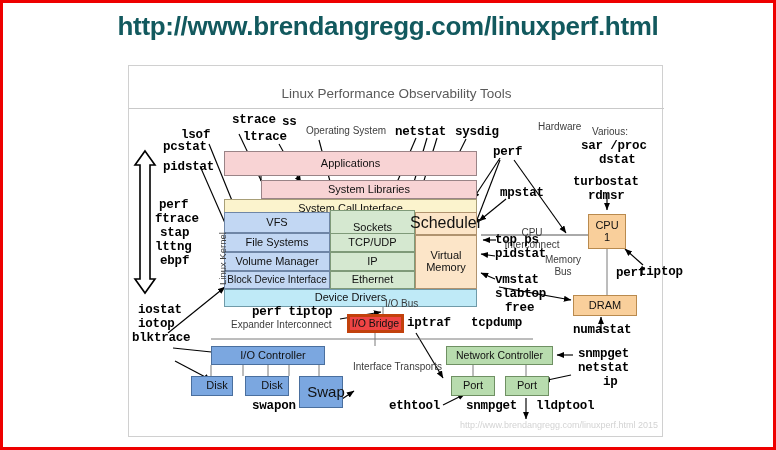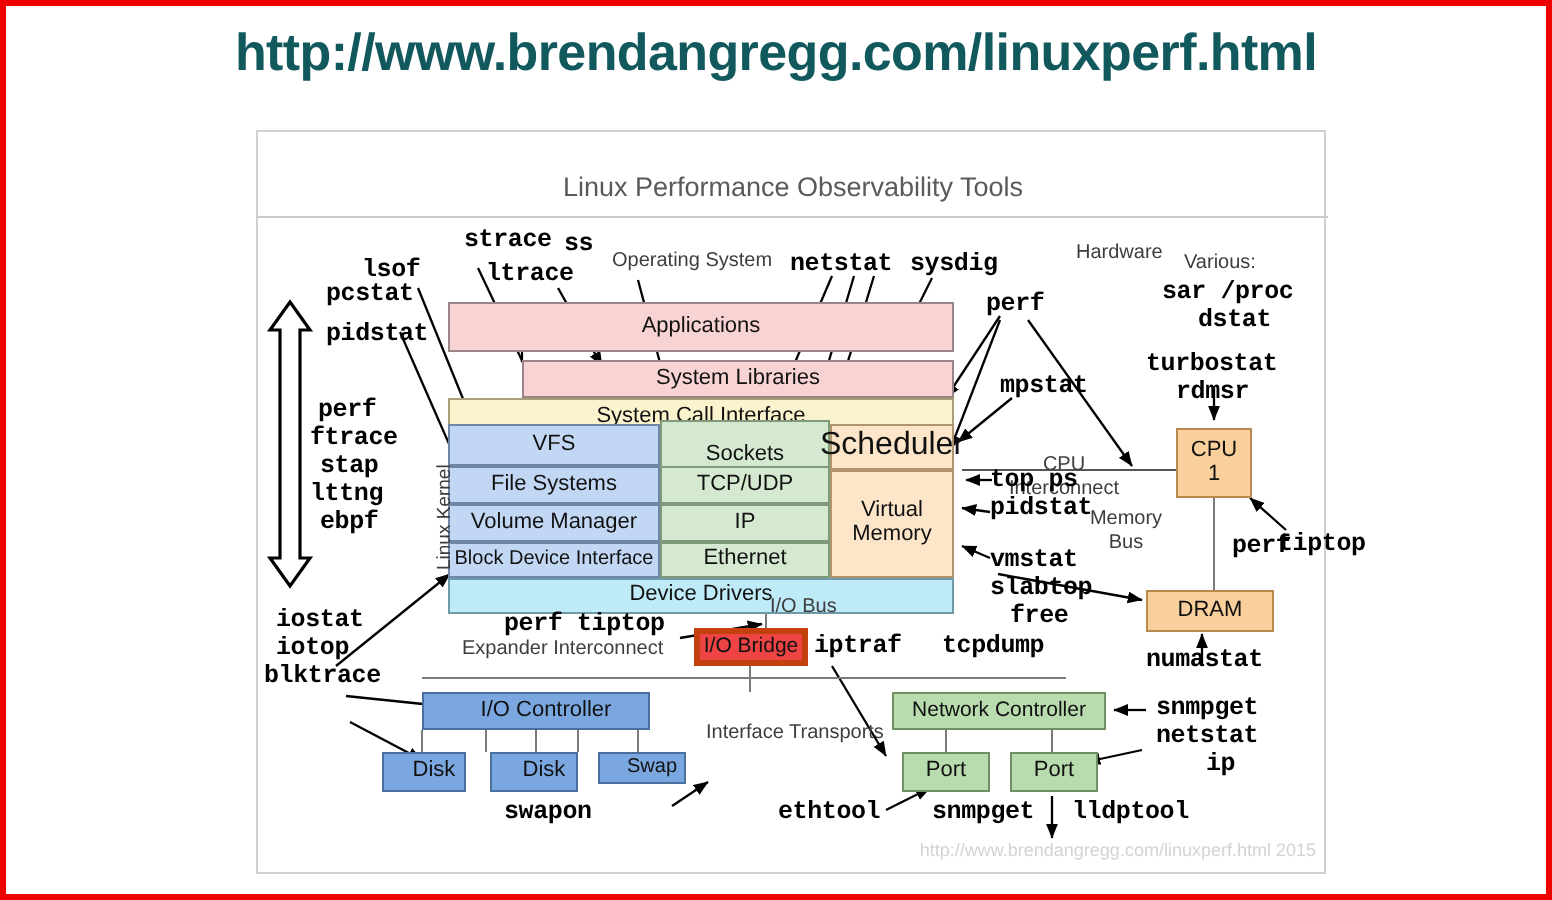--- a/index.html
+++ b/index.html
@@ -187,21 +187,21 @@
     <span>Virtual</span>
     <span>Memory</span>
   </div>
 
   <div class="bx cyan" style="left:221px;top:286px;width:253px;height:18px;font-size:11px;">Device Drivers</div>
   <div class="bx cyan2" style="left:344px;top:311px;width:57px;height:19px;font-size:10.5px;">I/O Bridge</div>
 
   <div class="bx blue2" style="left:208px;top:343px;width:114px;height:19px;font-size:11px;">I/O Controller</div>
   <div class="bx blue2" style="left:188px;top:373px;width:42px;height:20px;font-size:11px;">Disk</div>
   <div class="bx blue2" style="left:242px;top:373px;width:44px;height:20px;font-size:11px;">Disk</div>
-  <div class="bx blue2" style="left:296px;top:373px;width:44px;height:16px;font-size:10px;text-align:right;">Swap</div>
+  <div class="bx blue2" style="left:296px;top:373px;width:44px;height:32px;font-size:15px;text-align:right;">Swap</div>
 
   <div class="bx green2" style="left:443px;top:343px;width:107px;height:19px;font-size:10.5px;">Network Controller</div>
   <div class="bx green2" style="left:448px;top:373px;width:44px;height:20px;font-size:11px;">Port</div>
   <div class="bx green2" style="left:502px;top:373px;width:44px;height:20px;font-size:11px;">Port</div>
 
   <div class="bx orange" style="left:585px;top:211px;width:38px;height:35px;font-size:11px;flex-direction:column;">
     <span>CPU</span>
     <span>1</span>
   </div>
   <div class="bx orange" style="left:570px;top:292px;width:64px;height:21px;font-size:11px;">DRAM</div>

